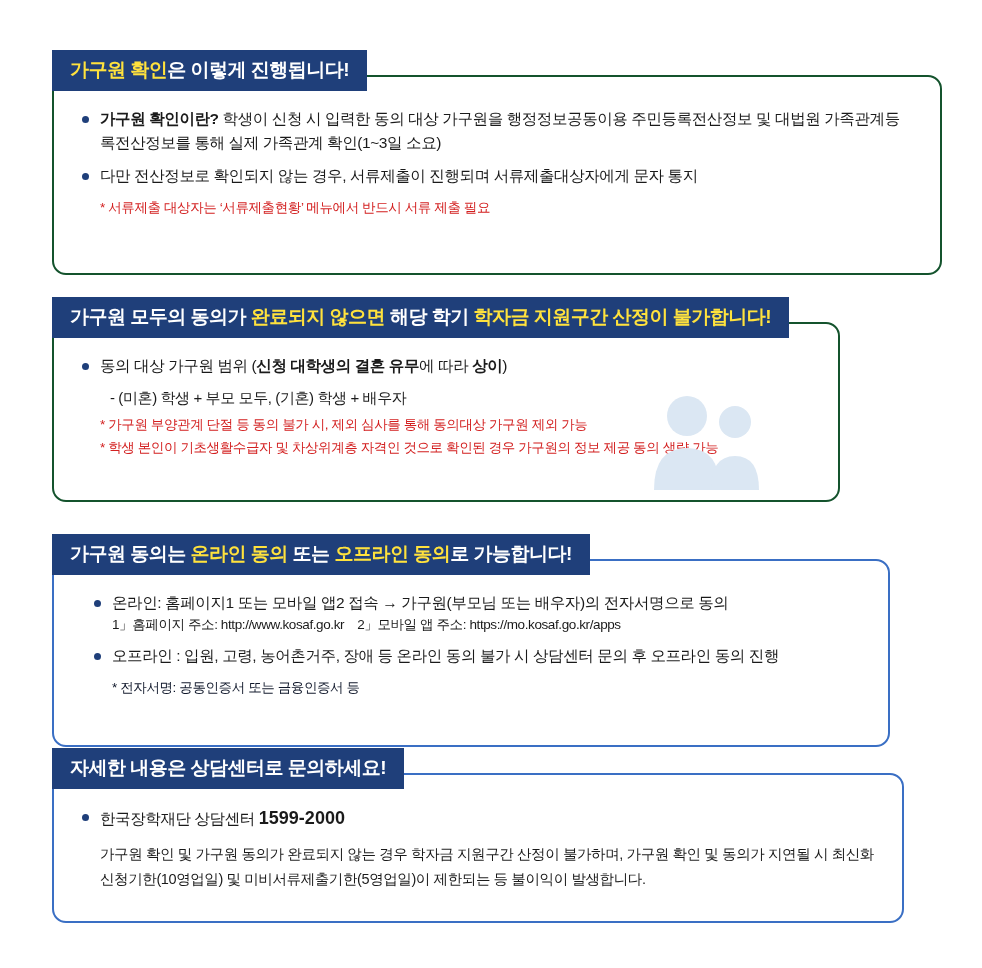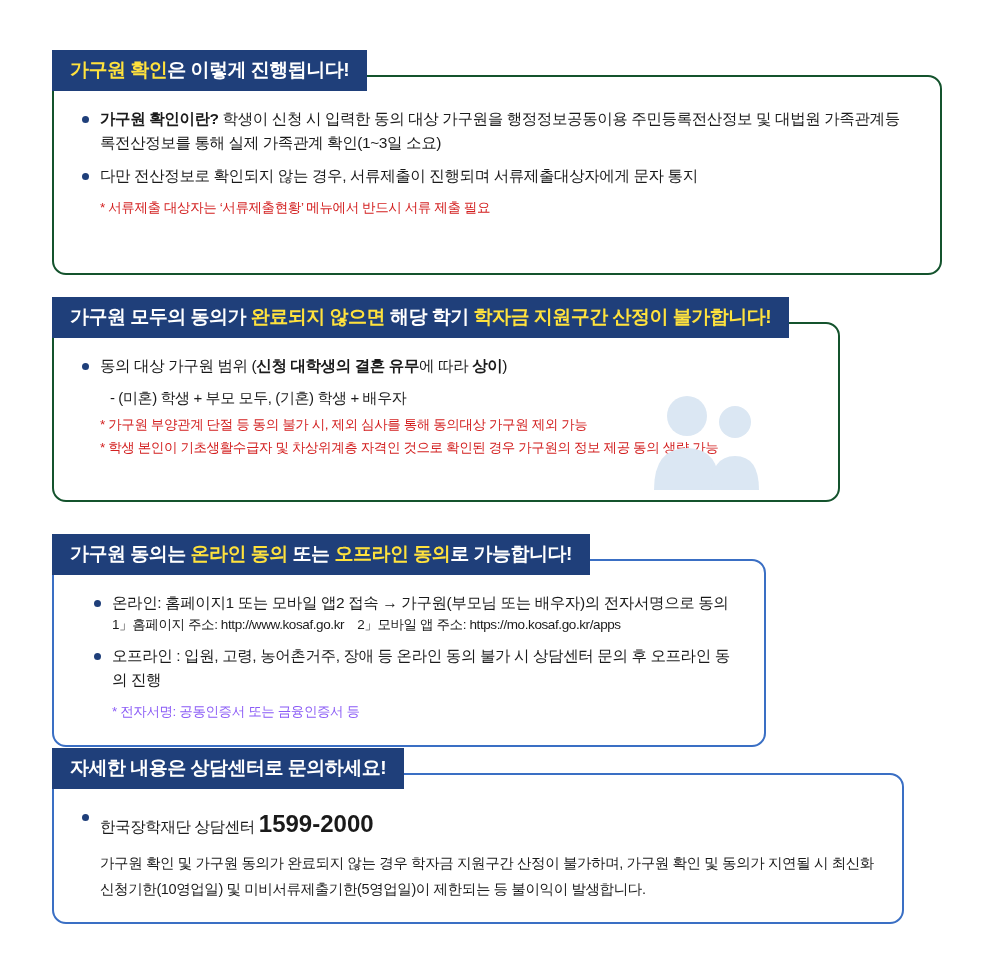--- a/index.html
+++ b/index.html
@@ -85,21 +85,21 @@
 
   .b { font-weight: bold; }
 
   .note {
     font-size: 13.5px;
     line-height: 1.6;
     letter-spacing: -0.4px;
     margin: 2px 0 2px 20px;
     color: #d32020;
   }
-  .note.dark { color: #8b5cf6; }
+  .note.dark { color: #0f172a; }
   .sub {
     font-size: 13.5px;
     letter-spacing: -0.4px;
     line-height: 1.5;
     color: #1a1a1a;
   }
   .dash-line {
     font-size: 15px;
     letter-spacing: -0.4px;
     margin: 4px 0 4px 30px;
@@ -107,39 +107,39 @@
   }
 
   
   #sec1 { left: 52px; top: 50px; width: 890px; }
   #sec1 .section-body { min-height: 200px; }
 
   #sec2 { left: 52px; top: 297px; width: 788px; }
   #sec2 .section-header { background: #1f3f7a; }
   #sec2 .section-body { min-height: 180px; }
 
-  #sec3 { left: 52px; top: 534px; width: 714px; }
+  #sec3 { left: 52px; top: 534px; width: 838px; }
   #sec3 .section-body { min-height: 188px; padding-left: 38px; }
 
   #sec4 { left: 52px; top: 748px; width: 852px; }
   #sec4 .section-body { min-height: 150px; }
 
   
   .people-wm {
     position: absolute;
     right: 56px;
     bottom: 10px;
     width: 150px;
     height: 100px;
     opacity: 1;
     pointer-events: none;
   }
 
   .tel {
-    font-size: 24px;
+    font-size: 18px;
     font-weight: bold;
     letter-spacing: 0px;
   }
   .para {
     font-size: 14.5px;
     line-height: 1.75;
     letter-spacing: -0.4px;
     margin: 8px 0 0 20px;
     color: #1a1a1a;
   }

